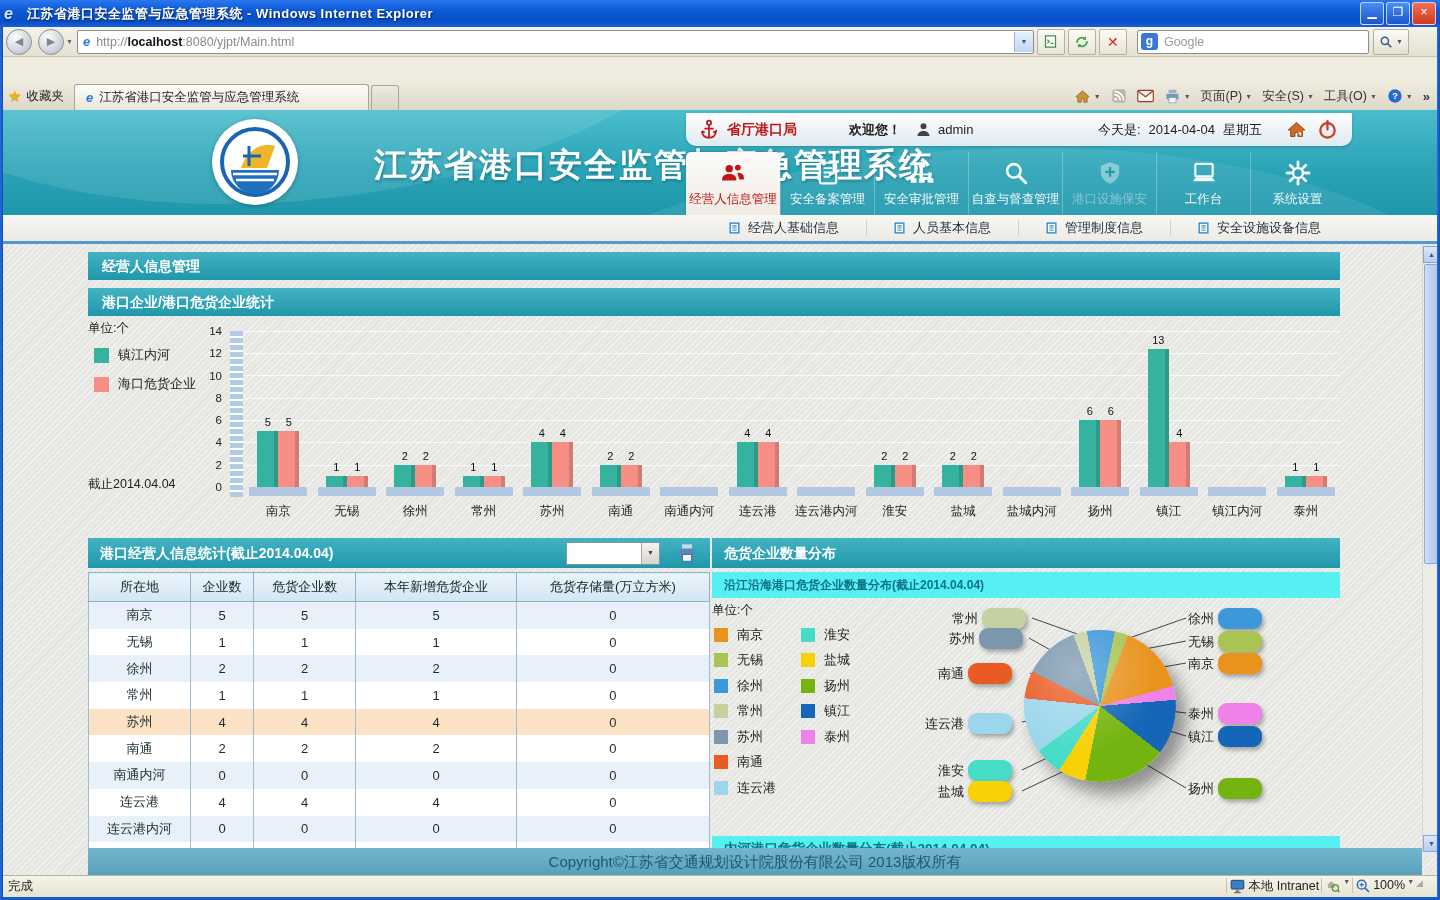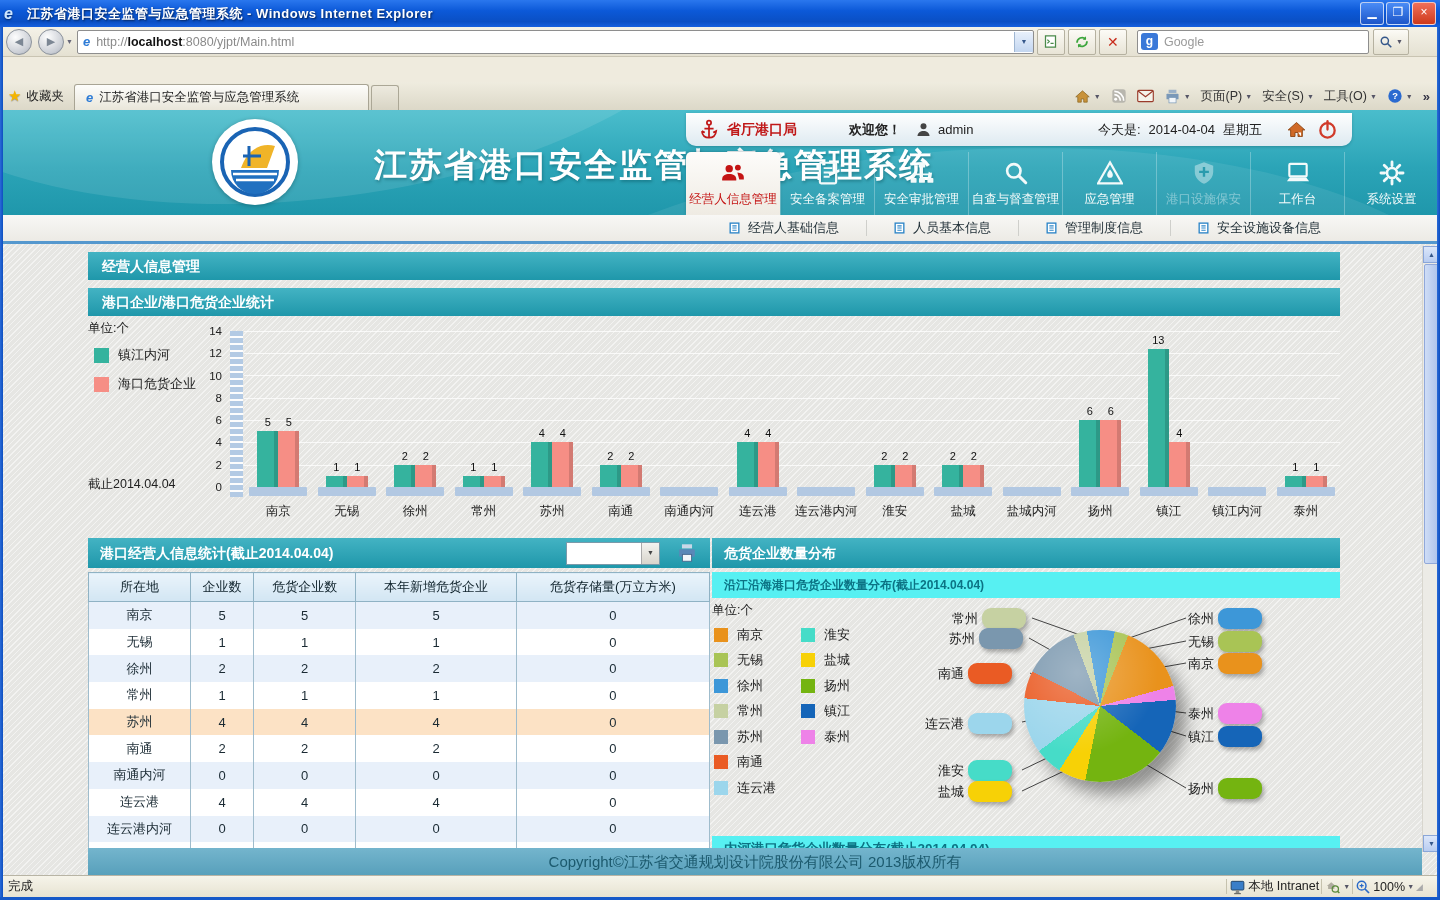--- a/index.html
+++ b/index.html
@@ -115,21 +115,21 @@
   .capsule{width:44px;height:21px;border-radius:9px;box-shadow:2px 3px 4px rgba(0,0,0,.3);}
   .callout-lines{position:absolute;inset:0;pointer-events:none;}
   
   .page-footer{position:absolute;left:88px;top:738px;width:1334px;height:27px;background:linear-gradient(#74B5CD,#58A0BB);text-align:center;font-size:15px;color:#1C5A6E;line-height:27px;}
   .scrollbar{position:absolute;left:1422px;top:136px;width:17px;height:606px;background:#ECEBE6;border-left:1px solid #D8D6CE;box-sizing:border-box;}
   .scroll-btn{position:absolute;left:0;width:17px;height:17px;background:linear-gradient(#DCE7FA,#B8CCF0);border:1px solid #8AA6D8;box-sizing:border-box;color:#35578A;font-size:7px;text-align:center;line-height:15px;}
   .scroll-thumb{position:absolute;left:1px;top:18px;width:15px;height:300px;background:linear-gradient(90deg,#CFDDF6,#AEC4EC);border:1px solid #90A8DA;border-radius:2px;box-sizing:border-box;}
   
   .statusbar{position:absolute;top:875px;left:0;width:1440px;height:22px;background:linear-gradient(#F6F4EA,#E7E3D2);border-top:1px solid #B8B4A4;box-sizing:border-box;display:flex;align-items:center;font-size:12.5px;color:#222;}
   .status-left{margin-left:8px;}
-  .status-right{margin-left:auto;display:flex;align-items:center;gap:2px;padding-right:16px;}
+  .status-right{margin-left:auto;display:flex;align-items:flex-start;gap:2px;padding-right:16px;}
   .vsep{width:1px;height:15px;background:#C6C2AE;}
   .zone-text{font-size:12.5px;}
   .grip{color:#AAA;font-size:9px;letter-spacing:1px;}
 </style>
 </head>
 <body>
 
 <div id="page">
 
   <div class="titlebar">
@@ -314,27 +314,20 @@
             <path d="M12 7v4M4.2 16.5v-3.2h15.6v3.2M12 11v5.5" stroke="currentColor" stroke-width="1.6" fill="none"></path>
           </svg>
           <span class="nav-label">安全审批管理</span>
         </div>
         <div class="nav-item">
           <svg viewBox="0 0 24 24">
             <circle cx="10" cy="10" r="6.2" fill="none" stroke="currentColor" stroke-width="2.4"></circle>
             <path d="M14.6 14.6 21 21" stroke="currentColor" stroke-width="2.8" fill="none" stroke-linecap="round"></path>
           </svg>
           <span class="nav-label">自查与督查管理</span>
-        </div>
-        <div class="nav-item">
-          <svg viewBox="0 0 24 24">
-            <path d="M12 2.2 23 21.5H1Z" fill="none" stroke="currentColor" stroke-width="2"></path>
-            <path d="M12 8.8c1.7 2.1 2.6 3.5 2.6 5a2.6 2.6 0 0 1-5.2 0c0-1.5.9-2.9 2.6-5z" fill="currentColor"></path>
-          </svg>
-          <span class="nav-label">应急管理</span>
         </div>
         <div class="nav-item disabled">
           <svg viewBox="0 0 24 24">
             <path d="M12 2l8.5 3.2v5.6c0 5.3-3.6 9-8.5 11.2C7.1 19.8 3.5 16.1 3.5 10.8V5.2z" fill="currentColor"></path>
             <path d="M12 6.5v9M7.5 11h9" stroke="#2A9BAD" stroke-width="2.2"></path>
           </svg>
           <span class="nav-label">港口设施保安</span>
         </div>
         <div class="nav-item">
           <svg viewBox="0 0 24 24">

